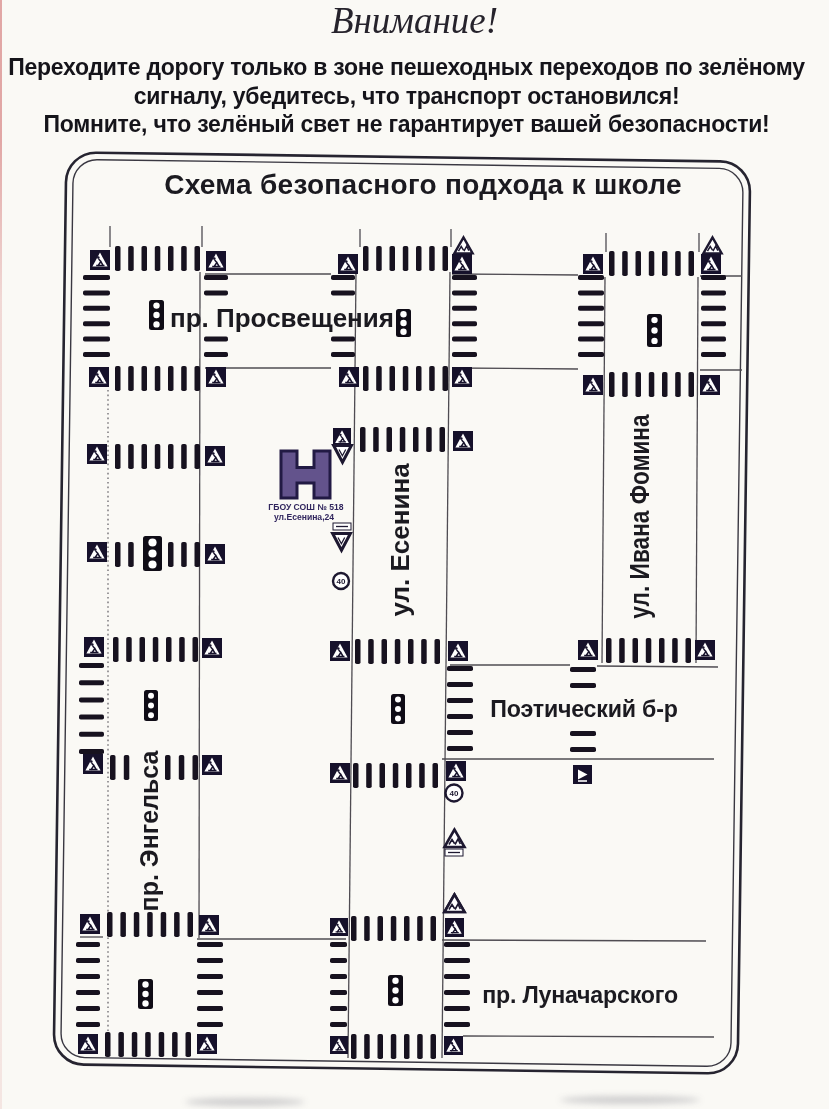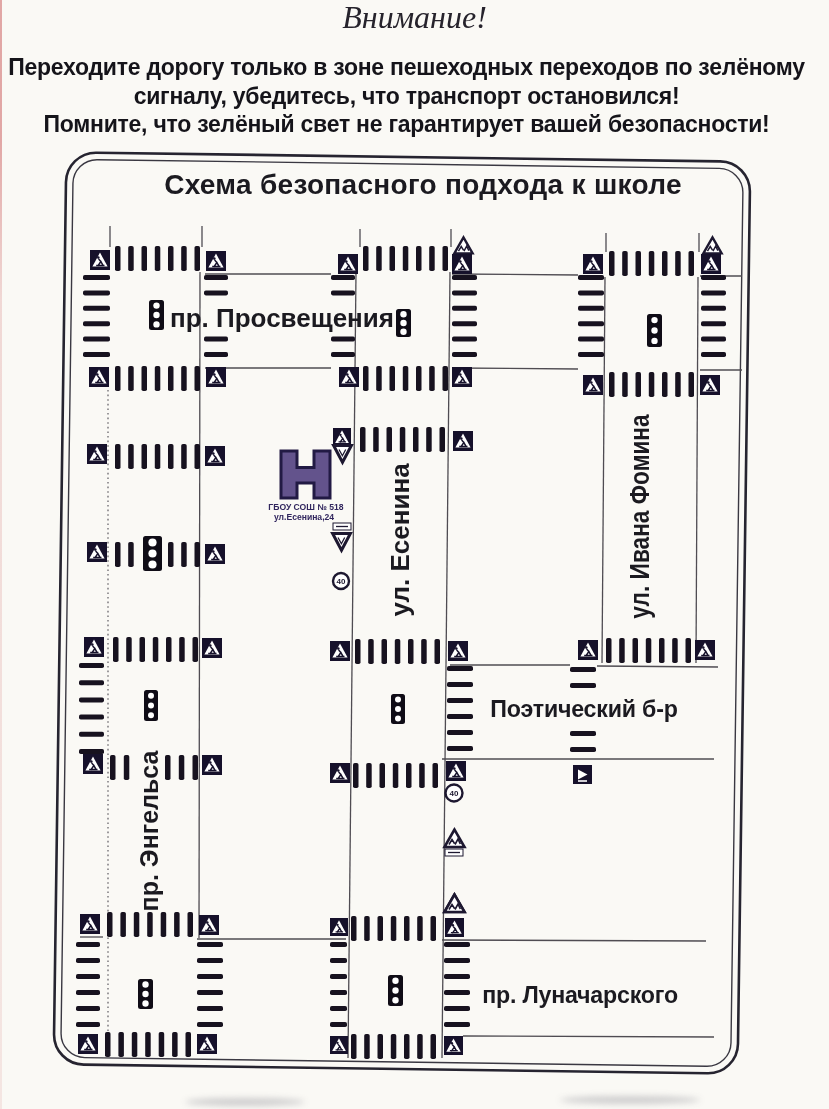--- a/index.html
+++ b/index.html
@@ -1,21 +1,21 @@
 <!DOCTYPE html>
 <html lang="ru"><head>
 <meta charset="utf-8">
 <title>Схема безопасного подхода к школе</title>
 <style>
   html,body{margin:0;padding:0;}
   body{width:829px;height:1109px;position:relative;background:#faf9f5;overflow:hidden;
        font-family:"Liberation Sans",sans-serif;}
   .script{position:absolute;top:-1px;left:0;width:829px;text-align:center;
           font-family:"Liberation Serif",serif;font-style:italic;font-weight:bold;
-          font-size:32px;font-weight:normal;color:#26232c;letter-spacing:0px;}
+          font-size:37px;font-weight:normal;color:#26232c;letter-spacing:0px;}
   .warn{position:absolute;top:53px;left:-8px;width:829px;text-align:center;
         font-weight:bold;font-size:23px;line-height:28.5px;color:#15141a;letter-spacing:-0.25px;}
   .mapwrap{position:absolute;top:0;left:0;}
   .pinkline{position:absolute;left:0;top:0;width:2px;height:1109px;
     background:linear-gradient(to bottom, rgba(205,100,100,.55) 0 140px, rgba(205,100,100,.22) 300px, rgba(205,100,100,.13));}
   .smudge{position:absolute;background:#9a9aa0;filter:blur(3px);opacity:.45;border-radius:50%;}
 </style>
 </head>
 <body>
 

